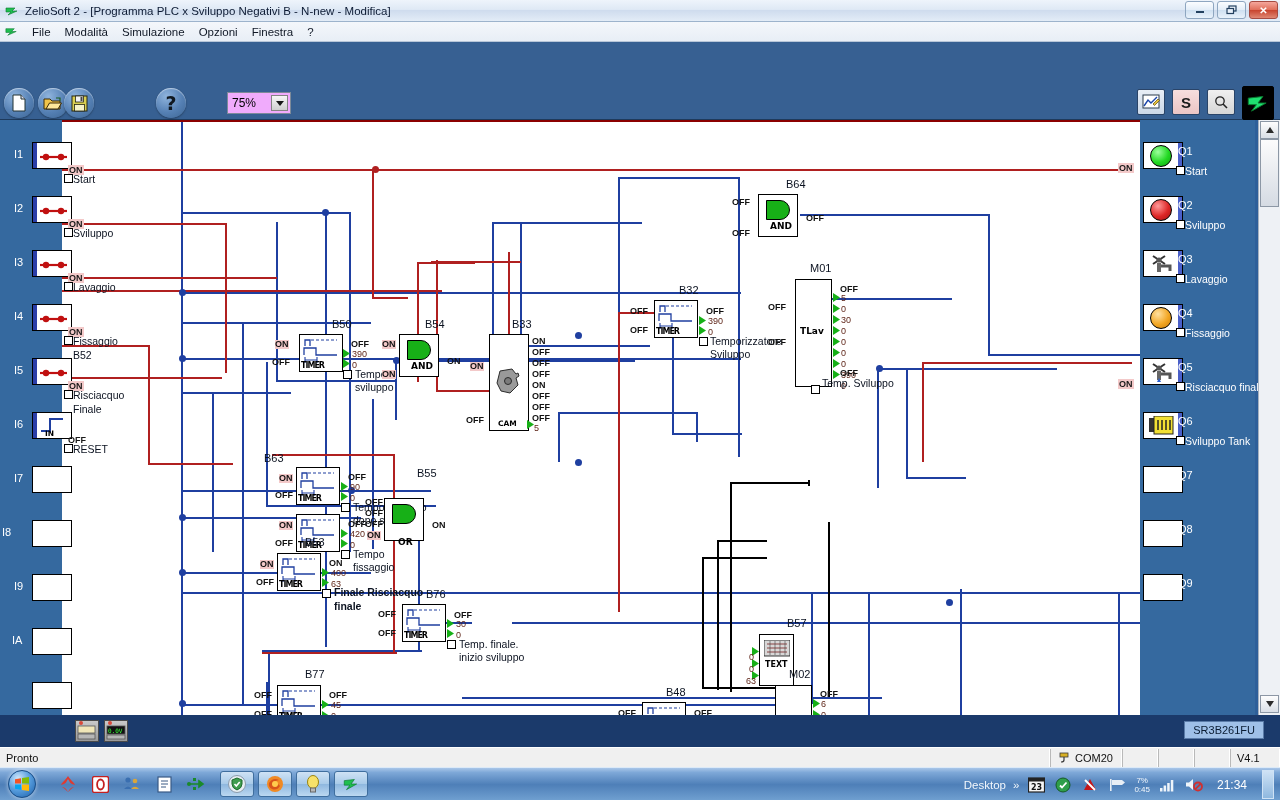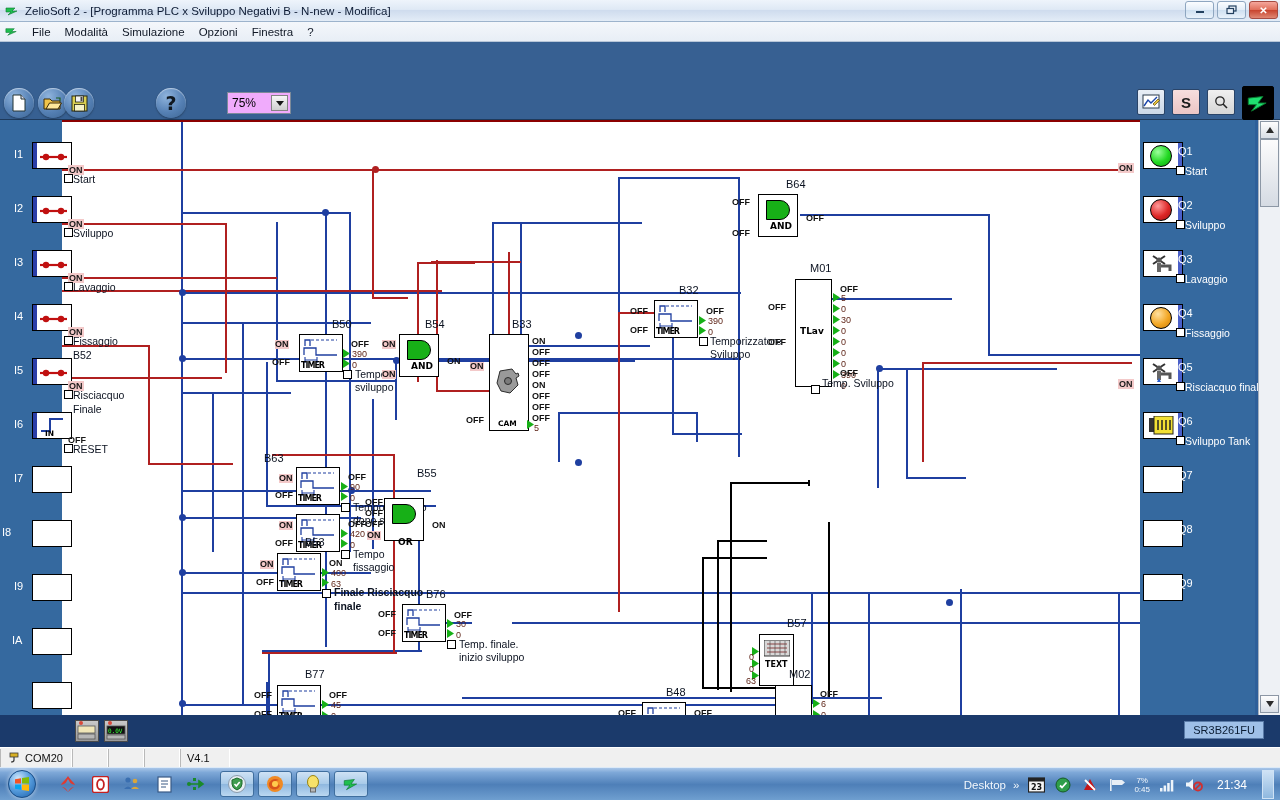--- a/index.html
+++ b/index.html
@@ -1026,20 +1026,21 @@
         <circle cx="5" cy="2" r="2" fill="#d84a3a"></circle>
         <rect x="2" y="5" width="18" height="8" fill="#111" stroke="#555" stroke-width=".8"></rect>
         <text x="3" y="11.5" font-size="6" fill="#39ff39" font-family="DejaVu Sans Mono, monospace">0.0V</text>
         <rect x="2" y="14" width="18" height="4" fill="#b7b7b7" stroke="#555" stroke-width=".8"></rect>
       </svg>
     </div>
     <div class="dev-badge">SR3B261FU</div>
   </div>
 
   <div class="statusbar">
+    <div class="sb-cell" style="flex:1; border-left:none;">Pronto</div>
     <div class="sb-cell" style="width:72px;">
       <span style="margin-right:4px;display:flex;">
         <svg width="14" height="12" viewBox="0 0 14 12">
           <rect x="3" y="1" width="8" height="4" fill="#d8b024" stroke="#3b3b3b" stroke-width=".8"></rect>
           <path d="M7 5 v3 q0 2 -3 2" fill="none" stroke="#3b3b3b" stroke-width="1.2"></path>
         </svg>
       </span>
       <span>COM20</span>
     </div>
     <div class="sb-cell" style="width:36px;"></div>

